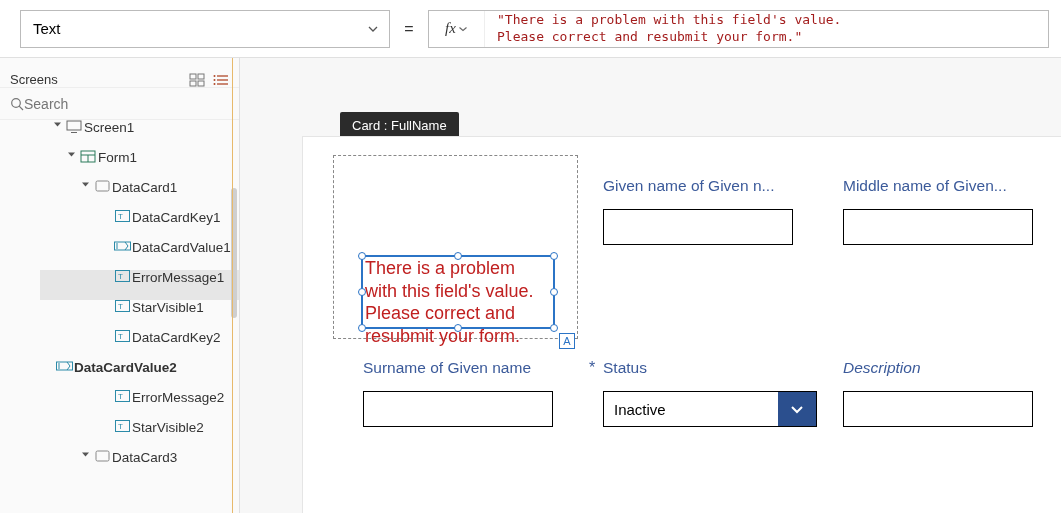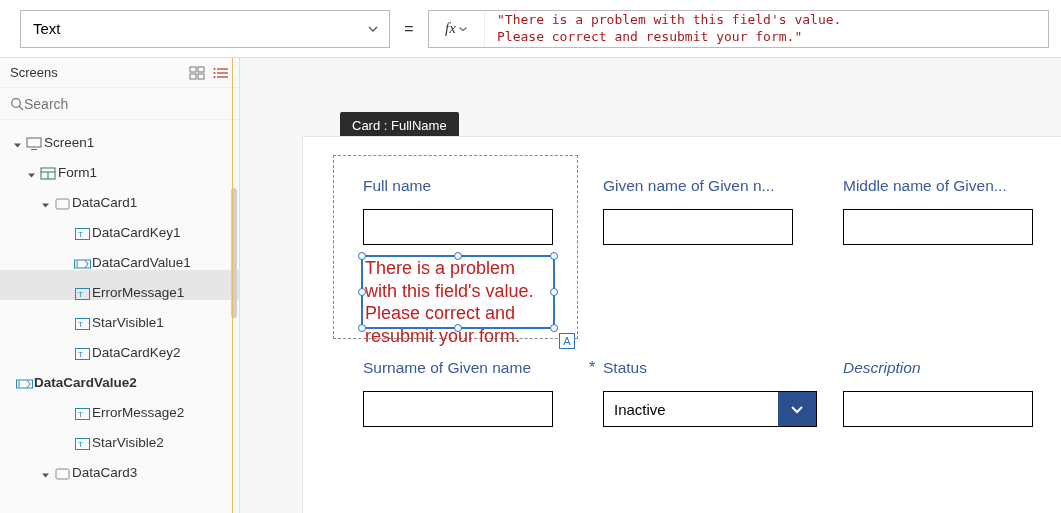--- a/index.html
+++ b/index.html
@@ -11,27 +11,27 @@
   .prop-dd .chev { position:absolute; right:10px; top:50%; transform:translateY(-50%);}
   .eq { width: 18px; text-align:center; font-size:16px; color:#333;}
   .fxbar { flex:1; height:38px; border:1px solid #bbb; display:flex; align-items:center; background:#fff;}
   .fxbox { width:56px; height:100%; border-right:1px solid #eee; display:flex; align-items:center; justify-content:center; gap:2px;}
   .fxbox .fx { font-style: italic; font-family: Georgia, serif; font-size: 15px; color:#333;}
   .formula { flex:1; padding:4px 12px; font-family: Consolas, monospace; font-size:13px; color:#a31d1d; white-space:pre-line; line-height:1.25;}
   
   
   .main { display:flex; height: calc(513px - 58px); }
   .left { width: 240px; border-right:1px solid #e0e0e0; background:#fafafa; display:flex; flex-direction:column; position:relative;}
-  .left-head { height:30px; display:flex; align-items:center; padding:0 10px; font-size:13px; color:#333; gap:8px; border-bottom:1px solid #eee;}
+  .left-head { height:30px; display:flex; align-items:flex-end; padding:0 10px; font-size:13px; color:#333; gap:8px; border-bottom:1px solid #eee;}
   .left-head .title{flex:1;}
   .left-head svg{display:block;}
   .search-row{ display:flex; align-items:center; height:32px; padding:0 10px; border-bottom:1px solid #eee; color:#777;}
   .search-row input{ border:none; background:transparent; outline:none; font-size:14px; flex:1; color:#444;}
   .tree{ flex:1; overflow:auto; font-size:13.5px; color:#333; position:relative;}
-  .tree-row{ display:flex; align-items:flex-end; height:30px; padding-right:8px; cursor:default;}
+  .tree-row{ display:flex; align-items:flex-start; height:30px; padding-right:8px; cursor:default;margin-left:40px;}
   .tree-row.sel{ background:#e6e6e6;}
   .caret-col{display:flex;align-items:center;justify-content:center;width:14px;}
   .tree-icon{display:flex;align-items:center;justify-content:center;width:20px;}
   .tree-label{white-space:nowrap; overflow:hidden; text-overflow:ellipsis; flex:1;}
   .left-scrollbar{position:absolute; right:2px; top:130px; width:6px; height:130px; background:#cfcfcf; border-radius:3px;}
   .treeline{position:absolute; left:232px; top:0; bottom:0; width:1px; background:#e7b96b;}
 
   
   .canvas { flex:1; background:#f7f7f7; position:relative; overflow:hidden;}
   .formcard{ position:absolute; left:62px; top:78px; width:760px; height:380px; background:#fff; border:1px solid #e5e5e5;}
@@ -255,24 +255,20 @@
     <div class="left-scrollbar"></div>
     <div class="treeline"></div>
   </div>
 
   <div class="canvas">
     <div class="tooltip">Card : FullName</div>
     <div class="formcard">
 
       <div class="datacard-sel"></div>
 
-      <div class="field" style="left:60px; top:40px;">
-        <div class="field-label">Full name</div>
-        <div class="field-input"></div>
-      </div>
       <div class="field" style="left:300px; top:40px;">
         <div class="field-label">Given name of Given n...</div>
         <div class="field-input"></div>
       </div>
       <div class="field" style="left:540px; top:40px;">
         <div class="field-label">Middle name of Given...</div>
         <div class="field-input"></div>
       </div>
 
       <div class="selbox" style="left:58px; top:118px; width:194px; height:74px;">

